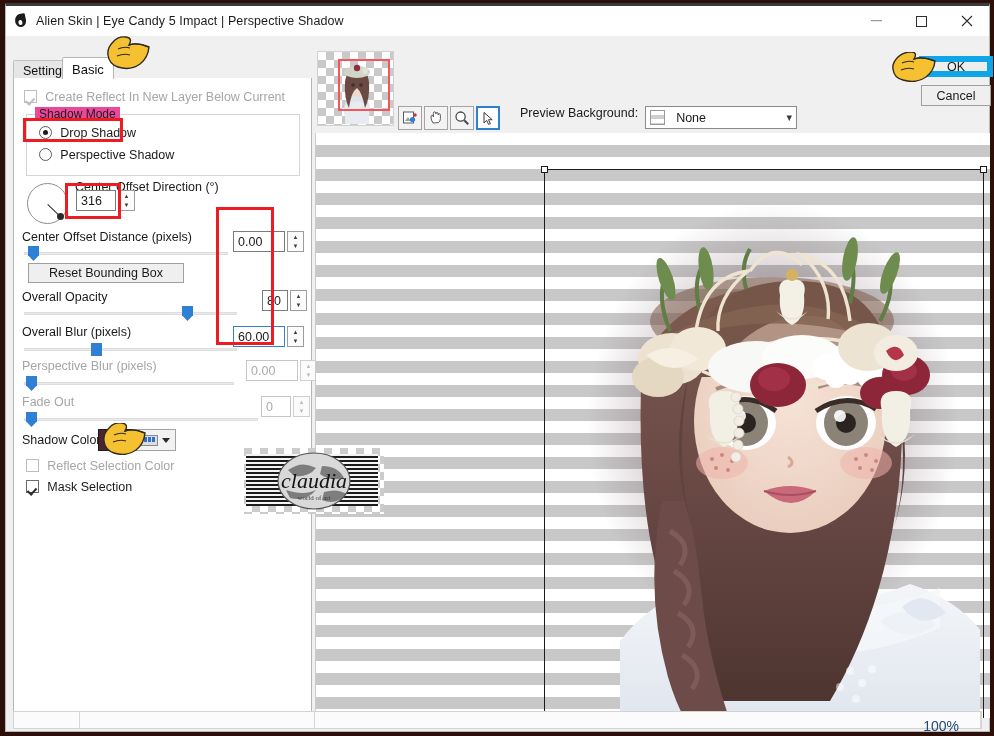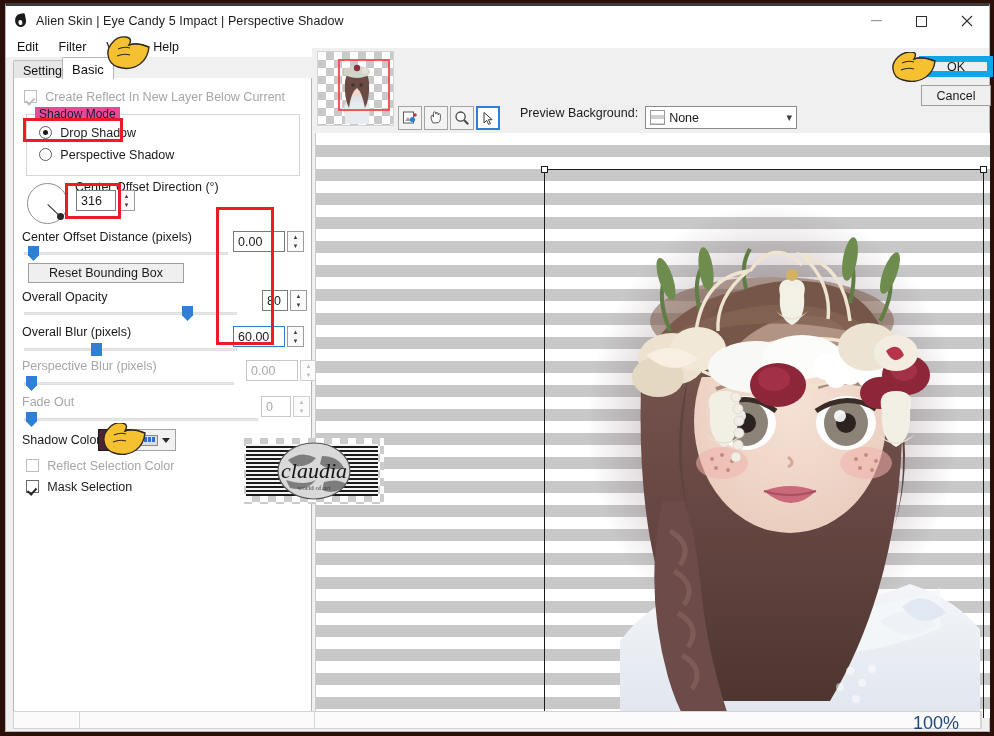--- a/index.html
+++ b/index.html
@@ -256,21 +256,21 @@
   .combo .chk16 {
     width: 15px; height: 15px; flex: 0 0 auto;
     background:
       linear-gradient(45deg,#cfcfcf 25%, transparent 25%) 0 0/8px 8px,
       linear-gradient(-45deg,#cfcfcf 25%, transparent 25%) 0 0/8px 8px,
       linear-gradient(45deg, transparent 75%, #cfcfcf 75%) 4px 4px/8px 8px,
       linear-gradient(-45deg, transparent 75%, #cfcfcf 75%) 4px 4px/8px 8px,
       #ffffff;
     border: 1px solid #9a9a9a;
   }
-  .combo .ctext { margin-left: 4px; font-size: 12.5px; color: #1a1a1a; flex: 1; }
+  .combo .ctext { margin-left: 11px; font-size: 12.5px; color: #1a1a1a; flex: 1; }
   .combo .cchev { color: #3a3a3a; font-size: 11px; }
   .okbtn {
     position: absolute; left: 913px; top: 50px;
     width: 74px; height: 21px;
     border: 6px solid #0ea5e9; background: #eeeeee;
     display: flex; align-items: center; justify-content: center;
     font-size: 12.5px; color: #1a1a1a; z-index: 20;
   }
   .cancelbtn {
     position: absolute; left: 915px; top: 79px;
@@ -306,33 +306,33 @@
   }
   .handle {
     position: absolute; width: 7px; height: 7px;
     background: #ffffff; border: 1px solid #1c1c1c;
   }
   .handle.tl { left: -4px; top: -4px; }
   .handle.tr { right: -4px; top: -4px; }
   .dollbig { position: absolute; left: 234px; top: 38px; width: 430px; height: 556px; }
   
   .watermark {
-    position: absolute; left: 244px; top: 438px;
+    position: absolute; left: 244px; top: 448px;
     width: 140px; height: 66px; z-index: 30;
   }
   
   .statusbar {
     position: absolute; left: 7px; bottom: 2px; right: 7px; height: 18px;
     background: #fbfbfb; border: 1px solid #d3d3d3;
     display: flex; align-items: center;
   }
   .sb-seg { height: 100%; border-right: 1px solid #d8d8d8; }
   .sb-zoom {
     position: absolute; right: 30px; bottom: -3px;
-    font-size: 18px; color: #23487c;
+    font-size: 14px; color: #23487c;
   }
 </style>
 </head>
 <body>
 
 <div id="app">
  <div class="win">
 
   <div class="titlebar">
     <div class="app-icon">
@@ -351,26 +351,20 @@
             </svg>
       </div>
       <div class="win-btn">
         <svg width="12" height="12">
               <path d="M1 1 L11 11 M11 1 L1 11" stroke="#2e2e2e" stroke-width="1.1" fill="none"></path>
             </svg>
       </div>
     </div>
   </div>
 
-  <div class="menubar">
-    <div class="menu-item">Edit</div>
-    <div class="menu-item">Filter</div>
-    <div class="menu-item">View</div>
-    <div class="menu-item">Help</div>
-  </div>
 
   <div class="tabstrip">
     <div class="tab inactive">Settings</div>
     <div class="tab active">Basic</div>
     <div class="tab-fill"></div>
   </div>
 
   <div class="leftpanel">
 
     <div class="row" style="left:10px; top:12px;">

